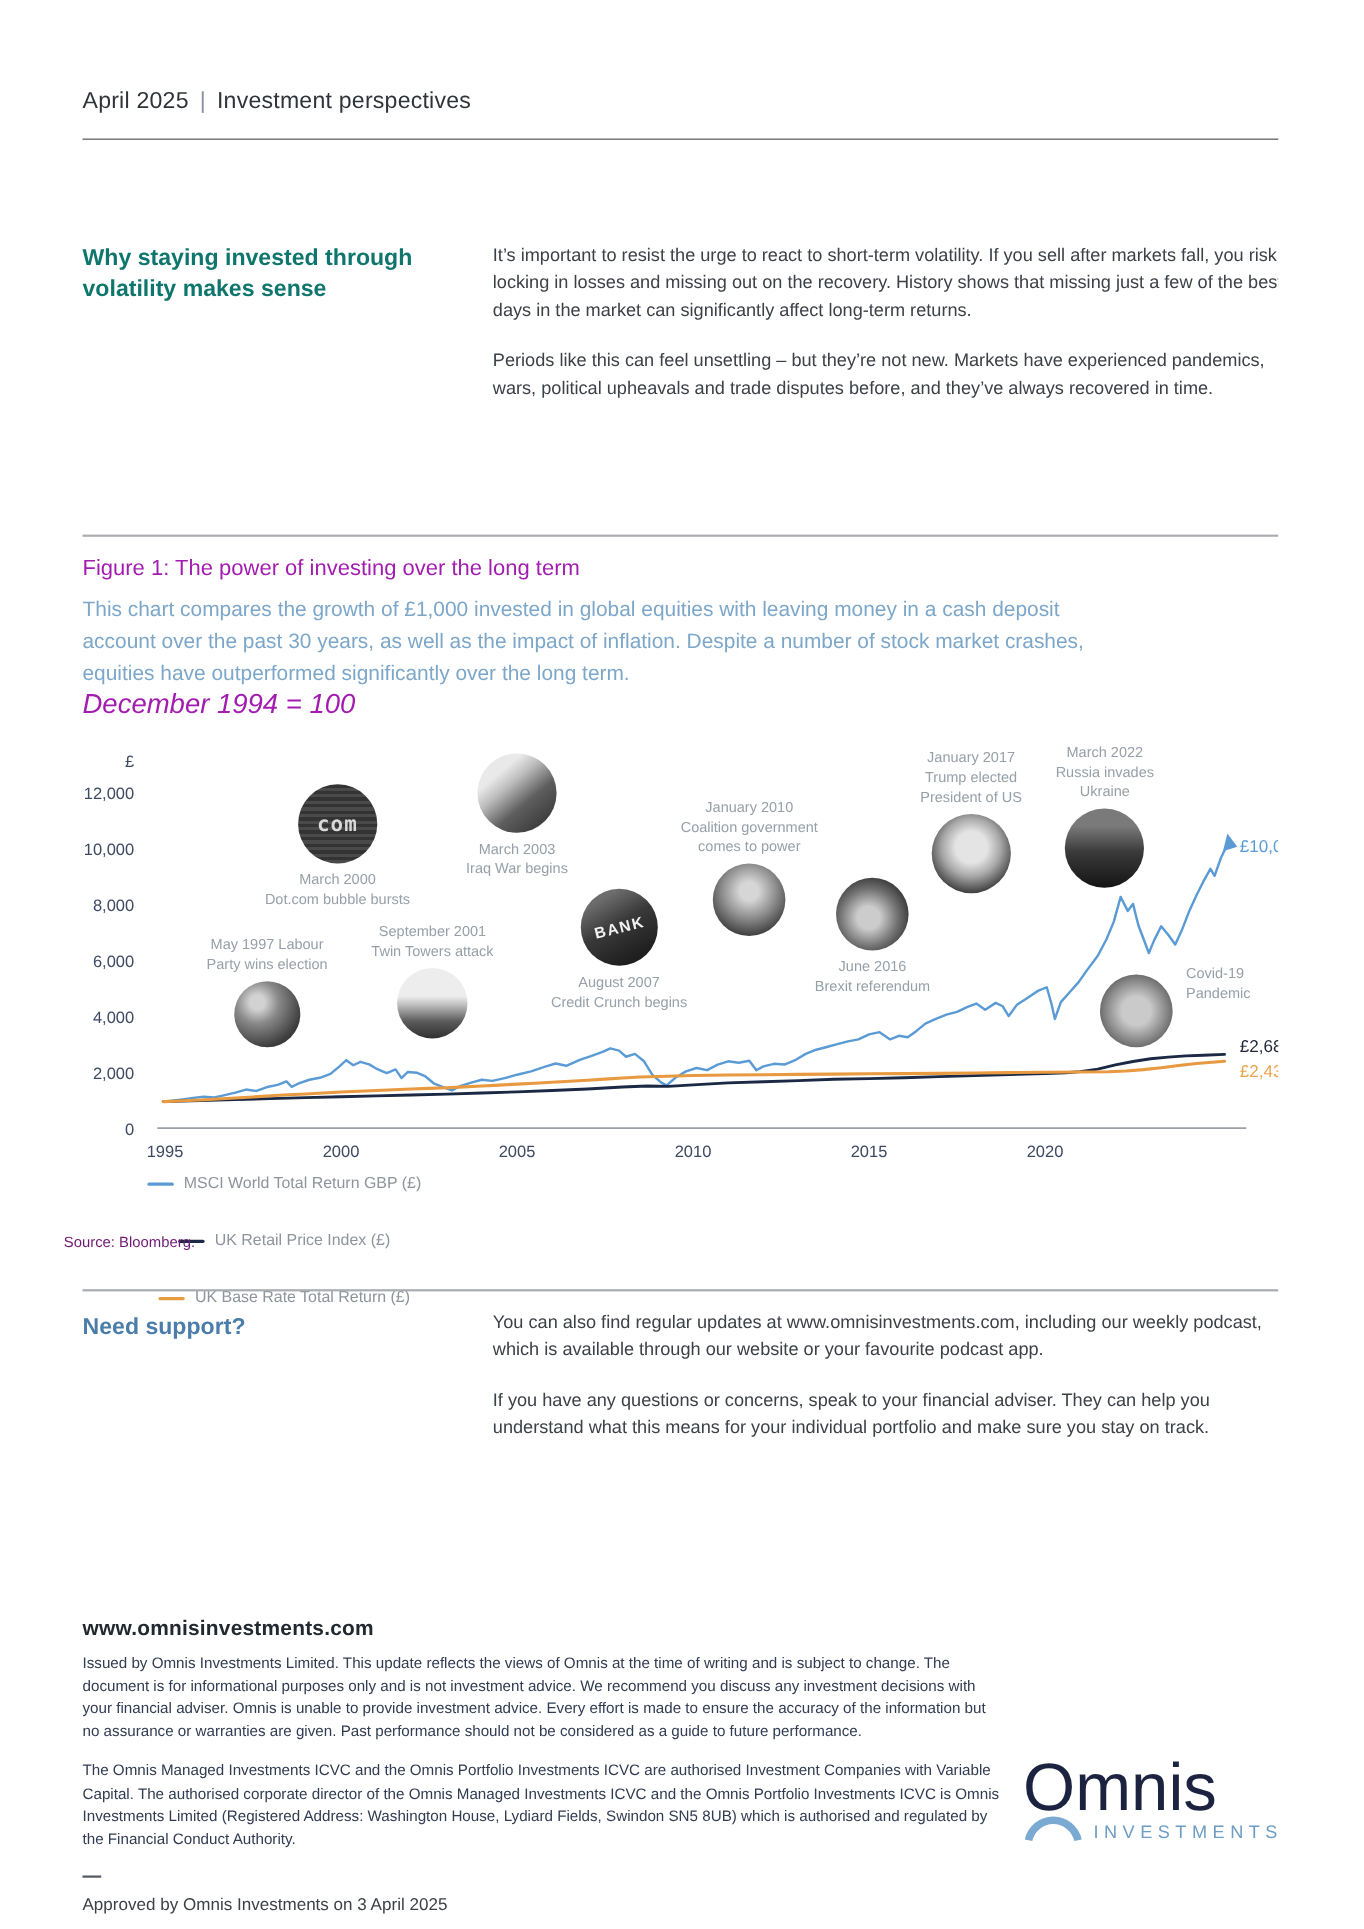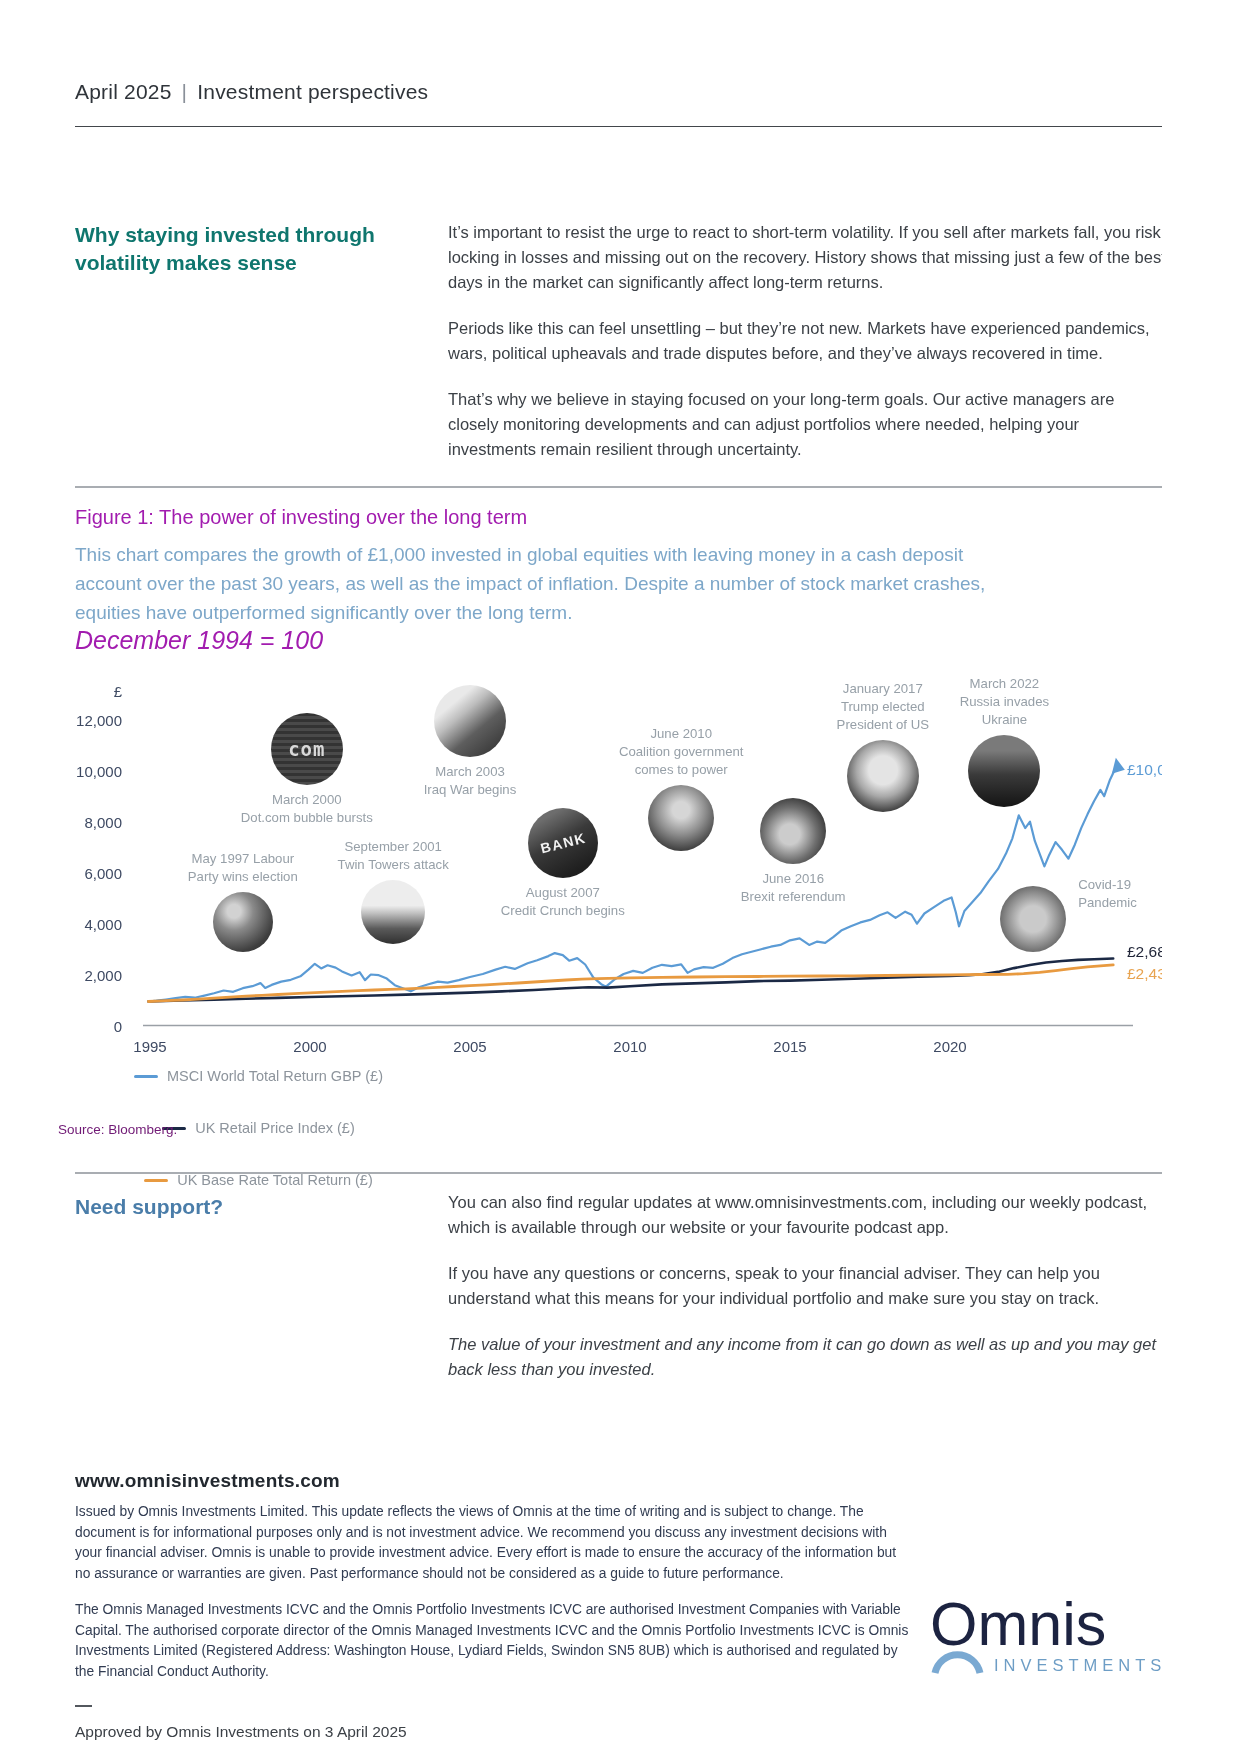--- a/index.html
+++ b/index.html
@@ -74,21 +74,20 @@
 
   <div class="abs doc-header">
     <span>April 2025</span><span class="sep">|</span><span>Investment perspectives</span>
   </div>
   <div class="abs rule rule-dark" style="top:126px;"></div>
 
   <div class="abs sec-heading">Why staying invested through volatility makes sense</div>
   <div class="abs body-col" style="top:220px;">
     <p>It’s important to resist the urge to react to short-term volatility. If you sell after markets fall, you risk locking in losses and missing out on the recovery. History shows that missing just a few of the best days in the market can significantly affect long-term returns.</p>
     <p>Periods like this can feel unsettling – but they’re not new. Markets have experienced pandemics, wars, political upheavals and trade disputes before, and they’ve always recovered in time.</p>
-    <p>That’s why we believe in staying focused on your long-term goals. Our active managers are closely monitoring developments and can adjust portfolios where needed, helping your investments remain resilient through uncertainty.</p>
   </div>
 
   <div class="abs rule" style="top:486px;"></div>
 
   <div class="abs fig-title">Figure 1: The power of investing over the long term</div>
   <div class="abs fig-desc">This chart compares the growth of £1,000 invested in global equities with leaving money in a cash deposit account over the past 30 years, as well as the impact of inflation. Despite a number of stock market crashes, equities have outperformed significantly over the long term.</div>
   <div class="abs fig-baseline">December 1994 = 100</div>
 
   <div class="abs chart">
     <svg width="1140" height="445" viewBox="0 0 1140 445">
@@ -164,21 +163,21 @@
           <span class="ov">BANK</span>
         </div>
         <div class="anntext center" style="left: 387.8px; top: 224.4px;">
           <div>August 2007</div>
           <div>Credit Crunch begins</div>
         </div>
       </div>
       <div class="ann">
         <div class="photo photo-politicians" style="left: 583.2px; top: 124.9px; width: 66px; height: 66px;"></div>
         <div class="anntext center" style="left: 506.2px; top: 64.9px;">
-          <div>June 2010</div>
+          <div>January 2010</div>
           <div>Coalition government</div>
           <div>comes to power</div>
         </div>
       </div>
       <div class="ann">
         <div class="photo photo-speech" style="left: 695.2px; top: 137.65px; width: 66px; height: 66px;"></div>
         <div class="anntext center" style="left: 618.2px; top: 209.65px;">
           <div>June 2016</div>
           <div>Brexit referendum</div>
         </div>
@@ -209,21 +208,20 @@
     </div>
 
   <div class="abs source">Source: Bloomberg.</div>
 
   <div class="abs rule" style="top:1172px;"></div>
 
   <div class="abs support-heading">Need support?</div>
   <div class="abs body-col support-col">
     <p>You can also find regular updates at www.omnisinvestments.com, including our weekly podcast, which is available through our website or your favourite podcast app.</p>
     <p>If you have any questions or concerns, speak to your financial adviser. They can help you understand what this means for your individual portfolio and make sure you stay on track.</p>
-    <p class="italic">The value of your investment and any income from it can go down as well as up and you may get back less than you invested.</p>
   </div>
 
   <div class="abs site">www.omnisinvestments.com</div>
   <div class="abs legal">
     <p>Issued by Omnis Investments Limited. This update reflects the views of Omnis at the time of writing and is subject to change. The document is for informational purposes only and is not investment advice. We recommend you discuss any investment decisions with your financial adviser. Omnis is unable to provide investment advice. Every effort is made to ensure the accuracy of the information but no assurance or warranties are given. Past performance should not be considered as a guide to future performance.</p>
     <p>The Omnis Managed Investments ICVC and the Omnis Portfolio Investments ICVC are authorised Investment Companies with Variable Capital. The authorised corporate director of the Omnis Managed Investments ICVC and the Omnis Portfolio Investments ICVC is Omnis Investments Limited (Registered Address: Washington House, Lydiard Fields, Swindon SN5 8UB) which is authorised and regulated by the Financial Conduct Authority.</p>
   </div>
 
   <div class="abs logo">
     <svg width="250" height="95" viewBox="0 0 250 95">

